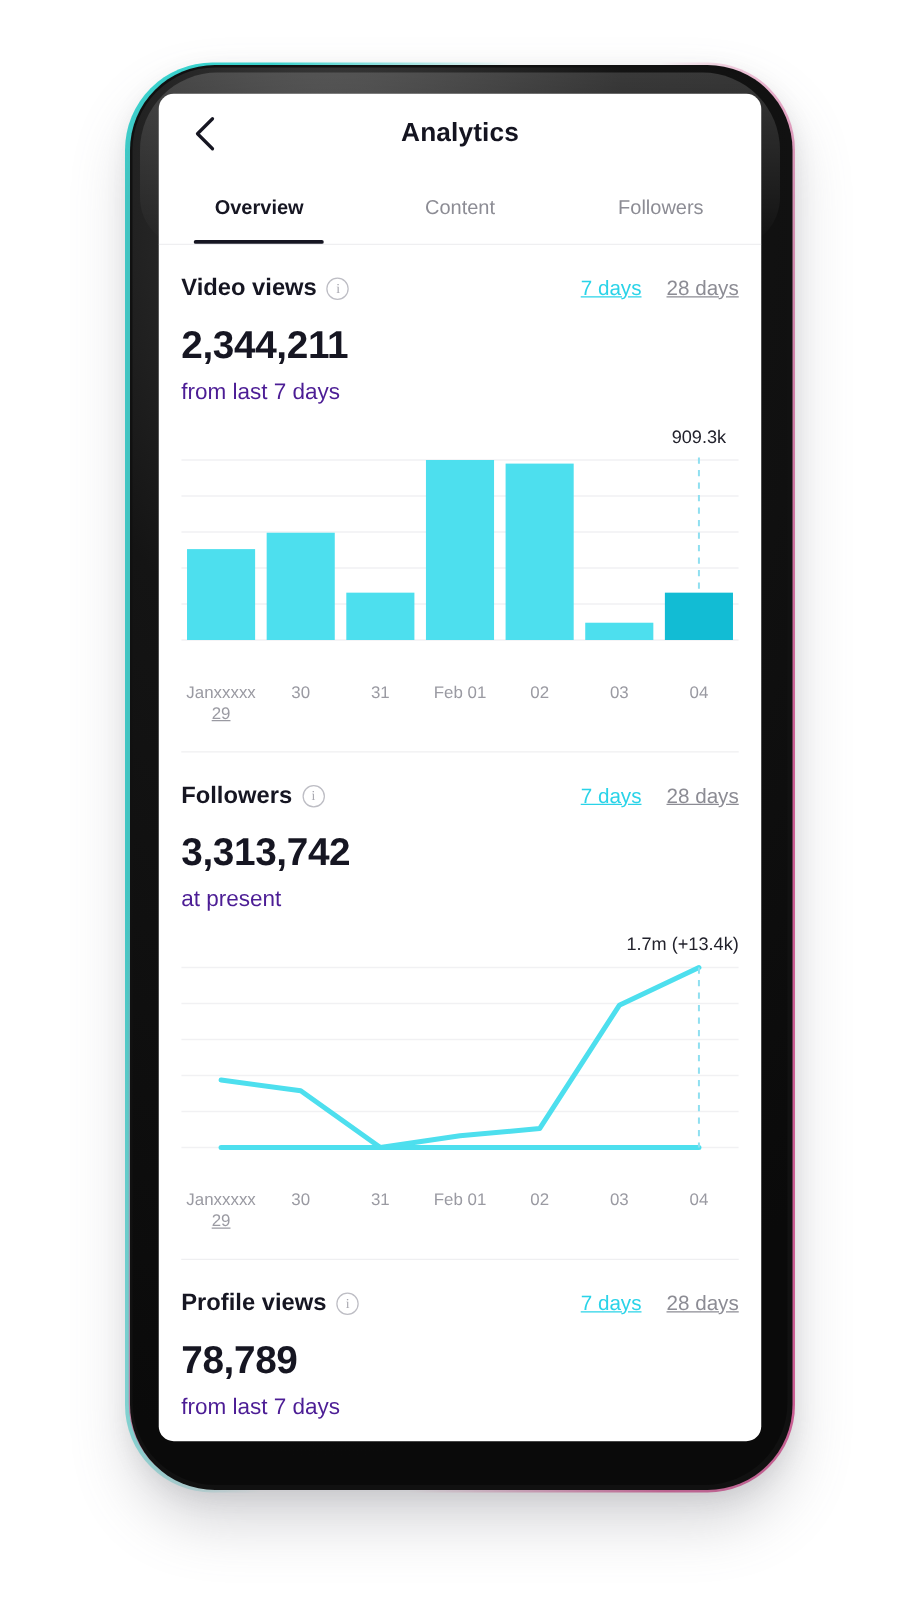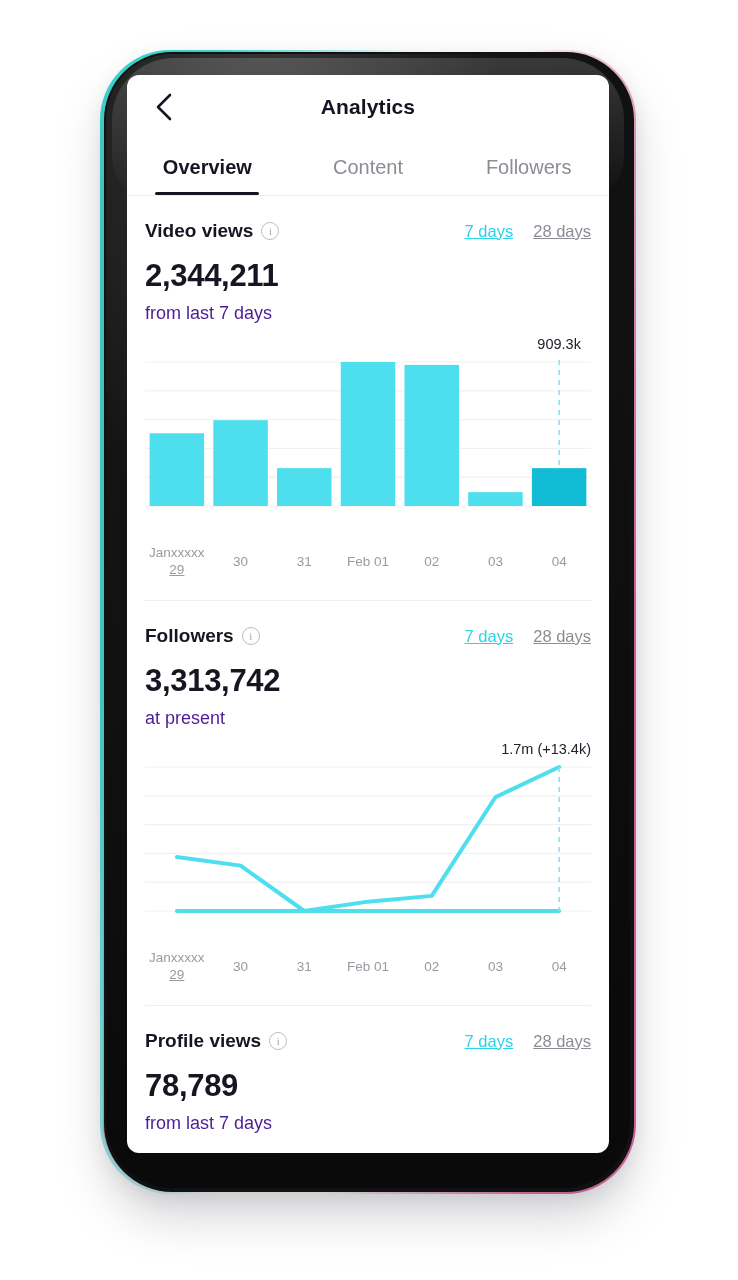--- a/index.html
+++ b/index.html
@@ -54,21 +54,21 @@
   .back-btn {
     position:absolute; left:18px; top:14px; width:36px; height:36px;
     display:flex; align-items:center; justify-content:center; cursor:pointer;
   }
   .app-title { font-size:21px; font-weight:bold; color:#141420; letter-spacing:.1px; }
 
   
   .tabs { display:flex; height:56px; position:relative; }
   .tab {
     flex:1; display:flex; align-items:center; justify-content:center;
-    font-size:20px; color:#8c8c94; cursor:pointer; position:relative;
+    font-size:16px; color:#8c8c94; cursor:pointer; position:relative;
   }
   .tab.active { color:#161622; font-weight:bold; }
   .tab.active::after {
     content:""; position:absolute; bottom:0; left:50%; transform:translateX(-50%);
     width:104px; height:3px; background:#161622; border-radius:2px;
   }
   .tabs-rule { height:1px; background:#efeff1; margin:0; }
 
   
   .block { padding: 0 18px; }
@@ -85,27 +85,27 @@
     font-family:"Liberation Serif", serif;
   }
   .range-wrap { display:flex; align-items:center; gap:20px; }
   .range { font-size:16.5px; color:#8c8c94; cursor:pointer;text-decoration:underline; }
   .range.active { color:#2ad3e8; }
 
   .metric-value { font-size:31px; font-weight:bold; color:#161622; margin-top:16px; letter-spacing:-.3px; }
   .metric-sub { font-size:18px; color:#4c1d95; margin-top:9px; }
 
   
-  .chart-wrap { position:relative; margin-top:12px; height:196px; }
+  .chart-wrap { position:relative; margin-top:18px; height:196px; }
   .chart-wrap.line { height:196px; }
   .chart-svg { display:block; width:100%; height:100%; }
   .peak-label {
     position:absolute; font-size:14.5px; color:#22222c; white-space:nowrap;
   }
-  .axis-row { display:flex; margin-top:12px;align-items:center; }
+  .axis-row { display:flex; margin-top:7px; }
   .axis-cell {
     flex:1; text-align:center; font-size:13.5px; color:#9a9aa2; line-height:17px;
   }
   .axis-cell .l2 { display:block;text-decoration:underline; }
 
   .section-rule { height:1px; background:#efeff1; margin:22px 0 0 0; }
 </style>
 </head>
 <body>
 

